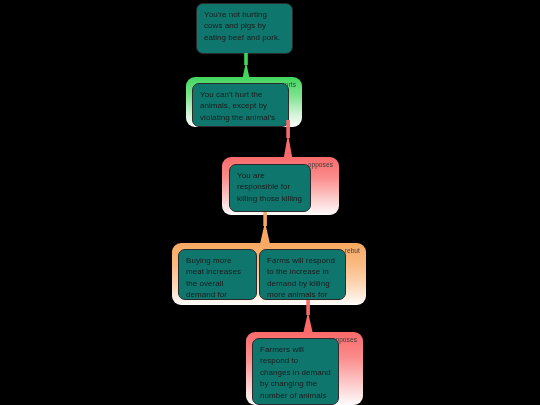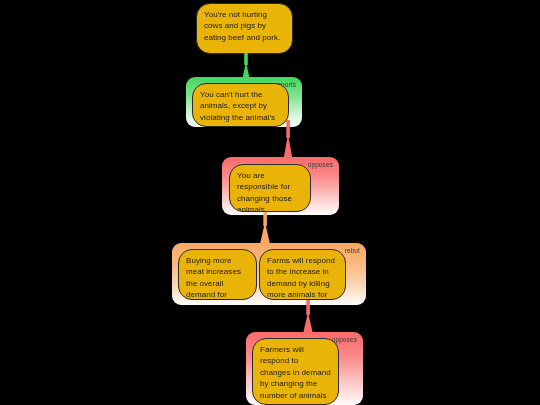--- a/index.html
+++ b/index.html
@@ -39,23 +39,23 @@
     background: linear-gradient(to bottom, #fa6a6a 0%, #fb8d8d 36%, #fcc9c9 70%, #fffcfc 100%);
   }
   .rel-rebut {
     background: linear-gradient(to bottom, #f8a861 0%, #fabb84 36%, #fcd9ba 70%, #fffdfb 100%);
   }
 
   
   .claim {
     position: absolute;
     box-sizing: border-box;
-    background: #eab308;
+    background: #0f766e;
     border: 1px solid #2b2b2b;
-    border-radius: 14px;
+    border-radius: 7px;
     padding: 5px 7px 4px 7px;
     color: #1a1a1a;
     font-size: 8px;
     line-height: 11.4px;
     letter-spacing: 0.05px;
     overflow: hidden;
   }
 
   
   .connector {
@@ -87,21 +87,21 @@
   <div class="connector" style="left:279px; top:120px;">
     <svg width="20" height="42" viewBox="0 0 20 42" aria-hidden="true">
       <path d="M4 42 L9 14 L14 42 Z" fill="#fa6a6a"></path>
       <rect x="7.3" y="0" width="3.6" height="18" fill="#fa6a6a"></rect>
     </svg>
   </div>
 
   <div class="relation rel-opposes" style="left:222px; top:157px; width:117px; height:58px;">
     <span class="relation-label">opposes</span>
   </div>
-  <div class="claim" style="left:229px; top:164px; width:82px; height:48px;">You are responsible for changing those animals</div>
+  <div class="claim" style="left:229px; top:164px; width:82px; height:48px;">You are responsible for killing those killing</div>
 
   <div class="connector" style="left:256px; top:212px;">
     <svg width="20" height="32" viewBox="0 0 20 32" aria-hidden="true">
       <path d="M4 32 L9 10 L14 32 Z" fill="#f8a861"></path>
       <rect x="7.3" y="0" width="3.6" height="14" fill="#f8a861"></rect>
     </svg>
   </div>
 
   <div class="relation rel-rebut" style="left:172px; top:243px; width:194px; height:62px;">
     <span class="relation-label">rebut</span>

